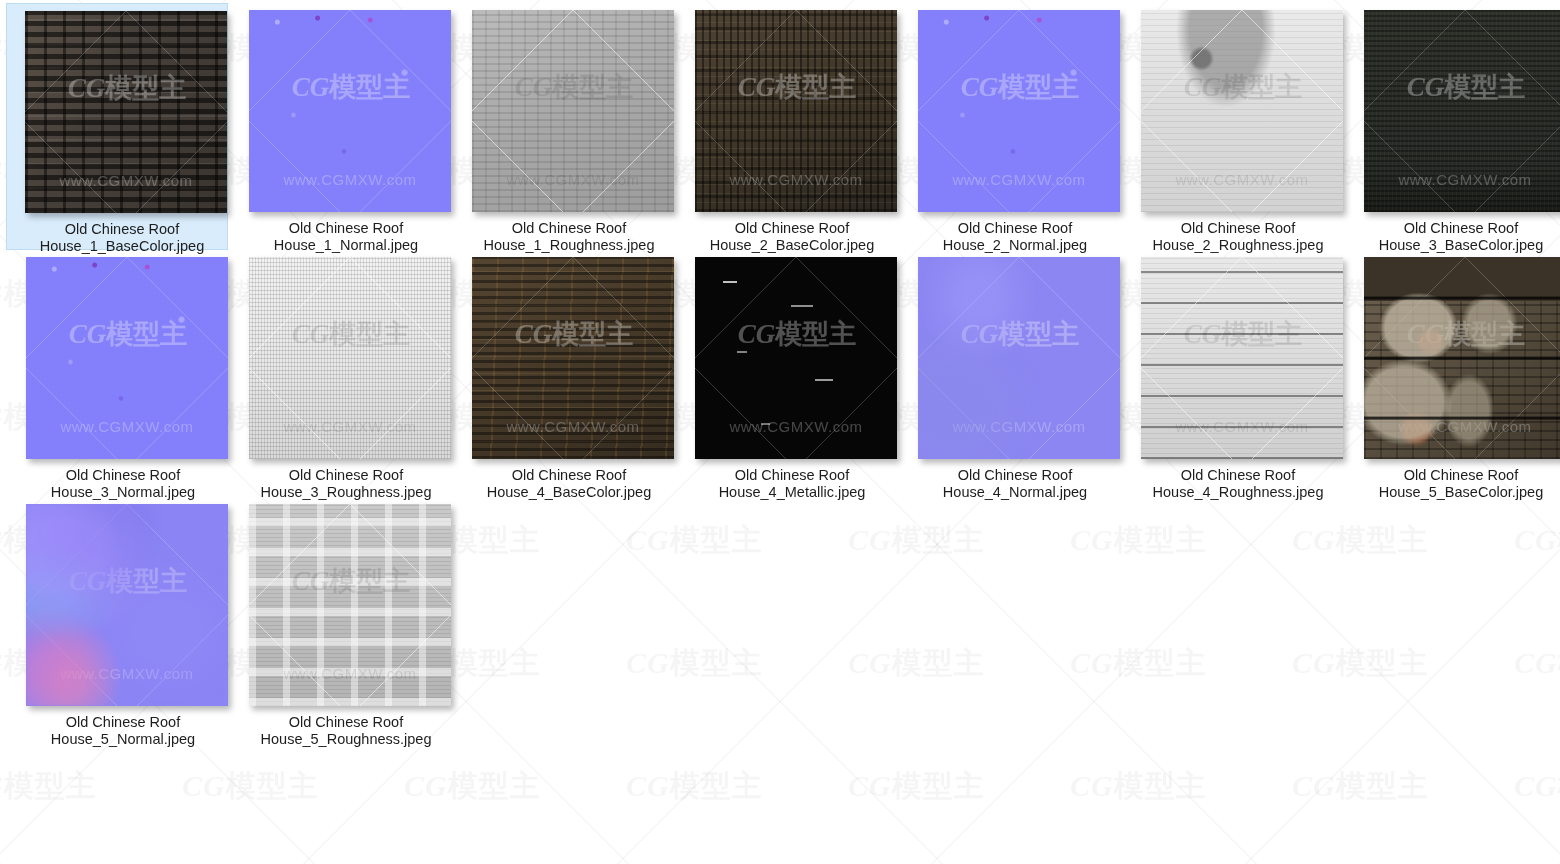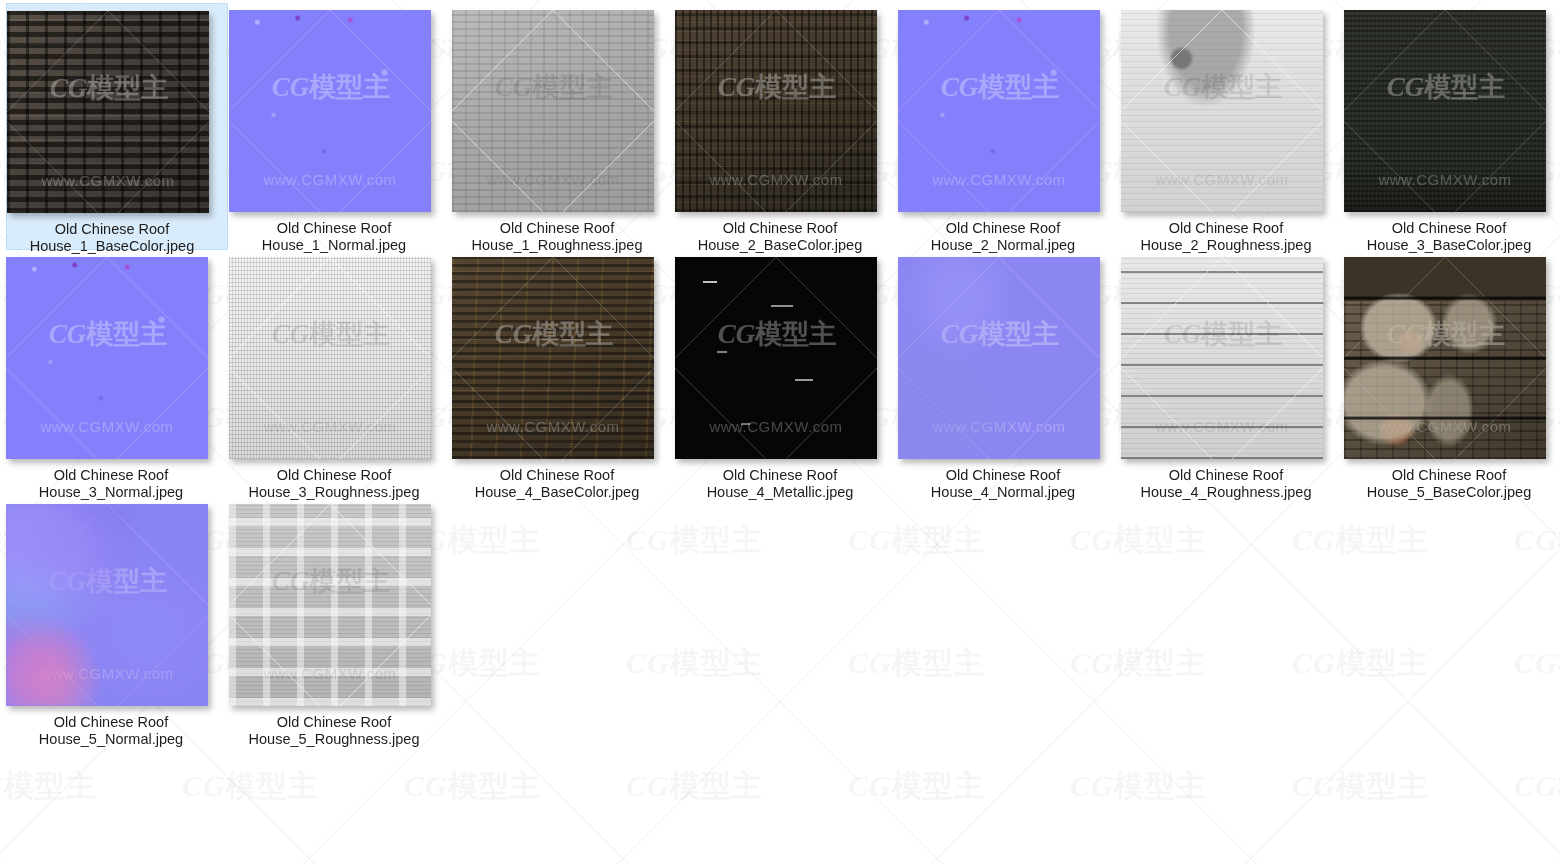--- a/index.html
+++ b/index.html
@@ -55,21 +55,21 @@
     padding: 3px 0 0 6px;
     box-sizing: border-box;
   }
 
   .cell {
     width: 222px;
     height: 247px;
     box-sizing: border-box;
     display: flex;
     flex-direction: column;
-    align-items: flex-start;
+    align-items: flex-end;
     position: relative;
   }
   .cell.selected {
     background: #d9ecfb;
     border: 1px solid #bcdcf5;
   }
 
   .thumb-wrap {
     width: 202px;
     height: 202px;

